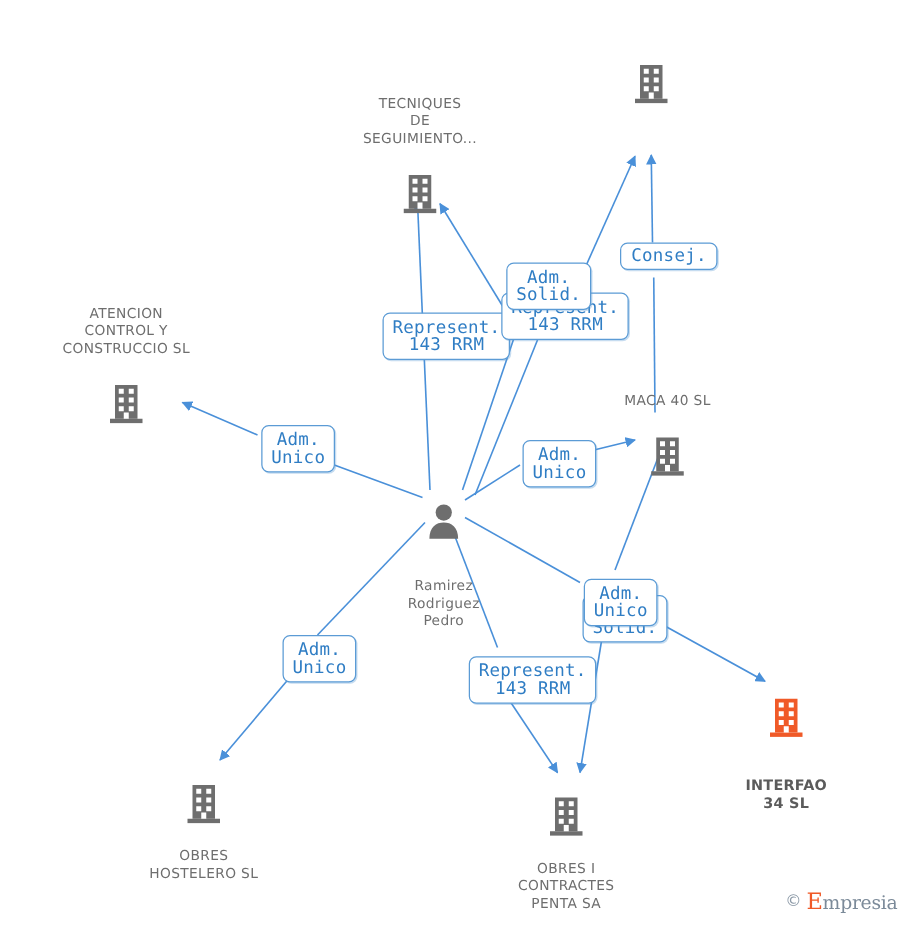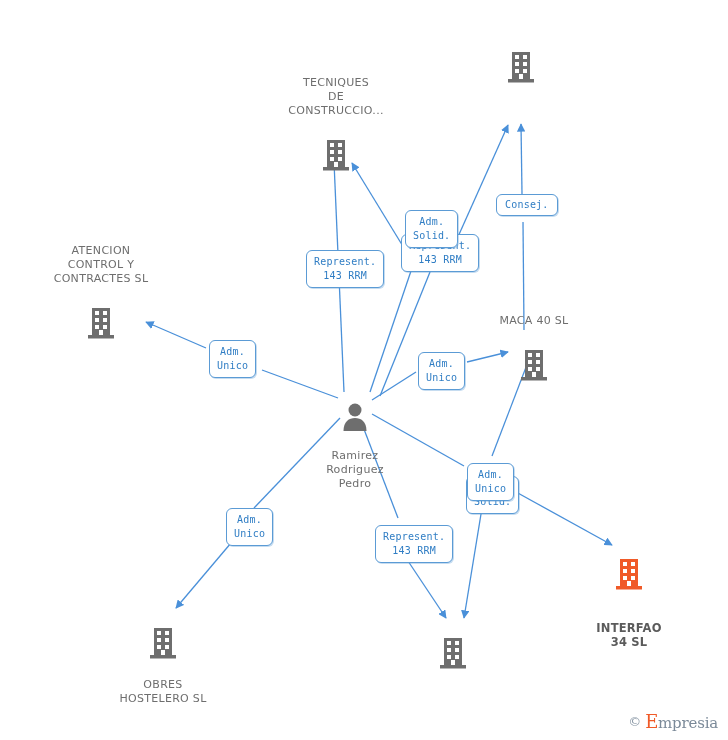--- a/index.html
+++ b/index.html
@@ -33,21 +33,21 @@
     font-size:11.5px;
     letter-spacing:0.2px;
   }
   .edge-label {
     position:absolute;
     border:1px solid #5b9bd5;
     border-radius:6px;
     background:#ffffff;
     color:#2f7dc4;
     font-family:"DejaVu Sans Mono", monospace;
-    font-size:10px;
+    font-size:14px;
     line-height:14px;
     padding:4px 7px;
     text-align:center;
     white-space:pre-line;
     letter-spacing:0.2px;
     box-shadow:1px 1px 0 rgba(91,155,213,0.35);
   }
   .watermark {
     position:absolute;
     right:10px; bottom:8px;
@@ -97,21 +97,21 @@
     <line x1="362" y1="424" x2="398" y2="518"></line>
 
     <line x1="482" y1="508" x2="464" y2="618" marker-end="url(#arrow)"></line>
     <line x1="528" y1="362" x2="492" y2="456"></line>
   </g>
 </svg>
 
 <div class="node" style="left:276px; top:62px; width:120px;">
   <span class="label">TECNIQUES
 DE
-CONSTRUCCIO...</span>
+SEGUIMIENTO...</span>
   <span class="glyph">
     <svg width="28" height="34" viewBox="0 0 28 34" style="margin-top:6px;">
       <rect x="5" y="2" width="18" height="27" fill="#6e6e6e"></rect>
       <rect x="1" y="29" width="26" height="3.5" fill="#6e6e6e"></rect>
       <g fill="#ffffff">
         <rect x="8" y="5" width="4" height="4"></rect>
           <rect x="16" y="5" width="4" height="4"></rect>
         <rect x="8" y="12" width="4" height="4"></rect>
           <rect x="16" y="12" width="4" height="4"></rect>
         <rect x="8" y="19" width="4" height="4"></rect>
@@ -136,21 +136,21 @@
           <rect x="16" y="19" width="4" height="4"></rect>
         <rect x="12" y="24" width="4" height="5"></rect>
       </g>
     </svg>
   </span>
 </div>
 
 <div class="node" style="left:34px; top:230px; width:134px;">
   <span class="label">ATENCION
 CONTROL Y
-CONTRACTES SL</span>
+CONSTRUCCIO SL</span>
   <span class="glyph">
     <svg width="28" height="34" viewBox="0 0 28 34" style="margin-top:6px;">
       <rect x="5" y="2" width="18" height="27" fill="#6e6e6e"></rect>
       <rect x="1" y="29" width="26" height="3.5" fill="#6e6e6e"></rect>
       <g fill="#ffffff">
         <rect x="8" y="5" width="4" height="4"></rect>
           <rect x="16" y="5" width="4" height="4"></rect>
         <rect x="8" y="12" width="4" height="4"></rect>
           <rect x="16" y="12" width="4" height="4"></rect>
         <rect x="8" y="19" width="4" height="4"></rect>
@@ -229,30 +229,33 @@
         <rect x="8" y="5" width="4" height="4"></rect>
           <rect x="16" y="5" width="4" height="4"></rect>
         <rect x="8" y="12" width="4" height="4"></rect>
           <rect x="16" y="12" width="4" height="4"></rect>
         <rect x="8" y="19" width="4" height="4"></rect>
           <rect x="16" y="19" width="4" height="4"></rect>
         <rect x="12" y="24" width="4" height="5"></rect>
       </g>
     </svg>
   </span>
+  <span class="label" style="margin-top:4px;">OBRES I
+CONTRACTES
+PENTA SA</span>
 </div>
 
 <div class="node" style="left:295px; top:388px; width:120px;">
   <span class="glyph">
     <svg width="30" height="30" viewBox="0 0 30 30">
       <circle cx="15" cy="8" r="6.5" fill="#6e6e6e"></circle>
       <path d="M3.5 29 C3.5 19.5 9 16 15 16 C21 16 26.5 19.5 26.5 29 Z" fill="#6e6e6e"></path>
     </svg>
   </span>
-  <span class="label" style="margin-top:3px;">Ramirez
+  <span class="label" style="margin-top:16px;">Ramirez
 Rodriguez
 Pedro</span>
 </div>
 
 <div class="edge-label" style="left:306px; top:250px; z-index:1;">Represent.
 143 RRM</div>
 
 <div class="edge-label" style="left:401px; top:234px; z-index:2;">Represent.
 143 RRM</div>
 

